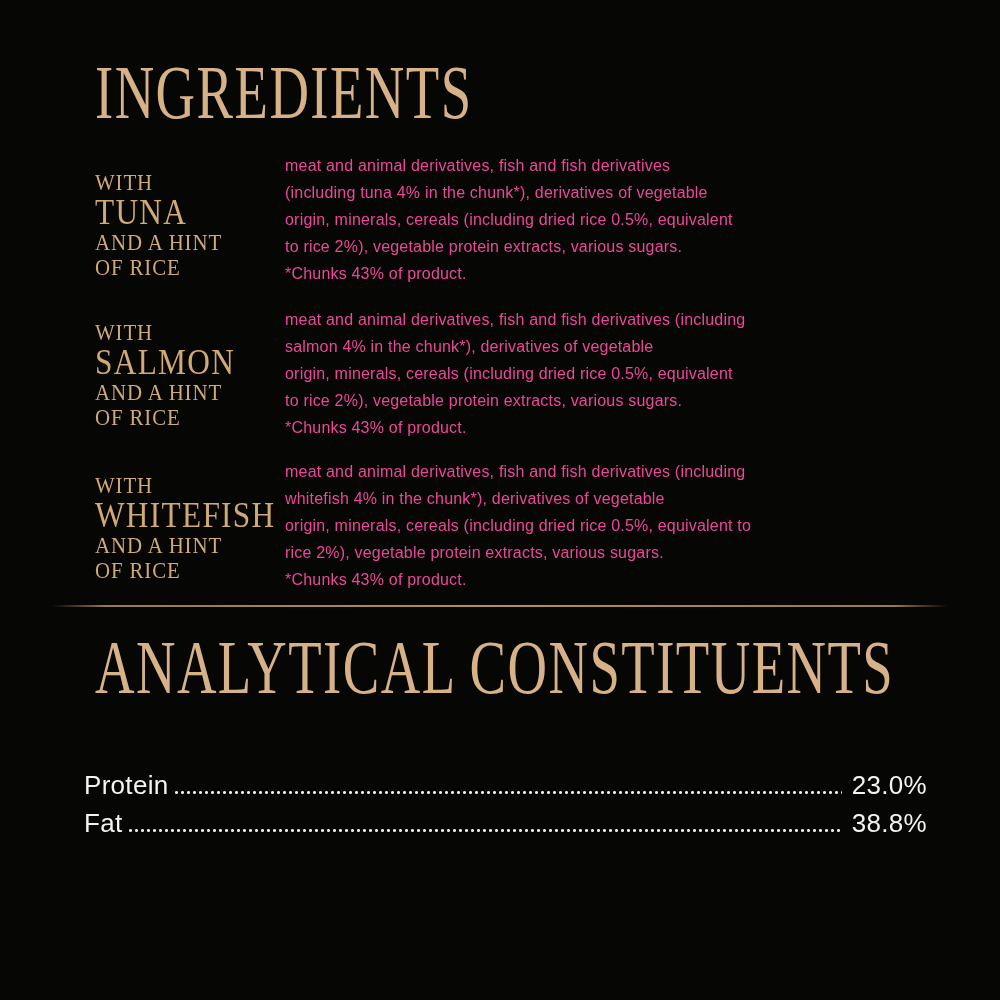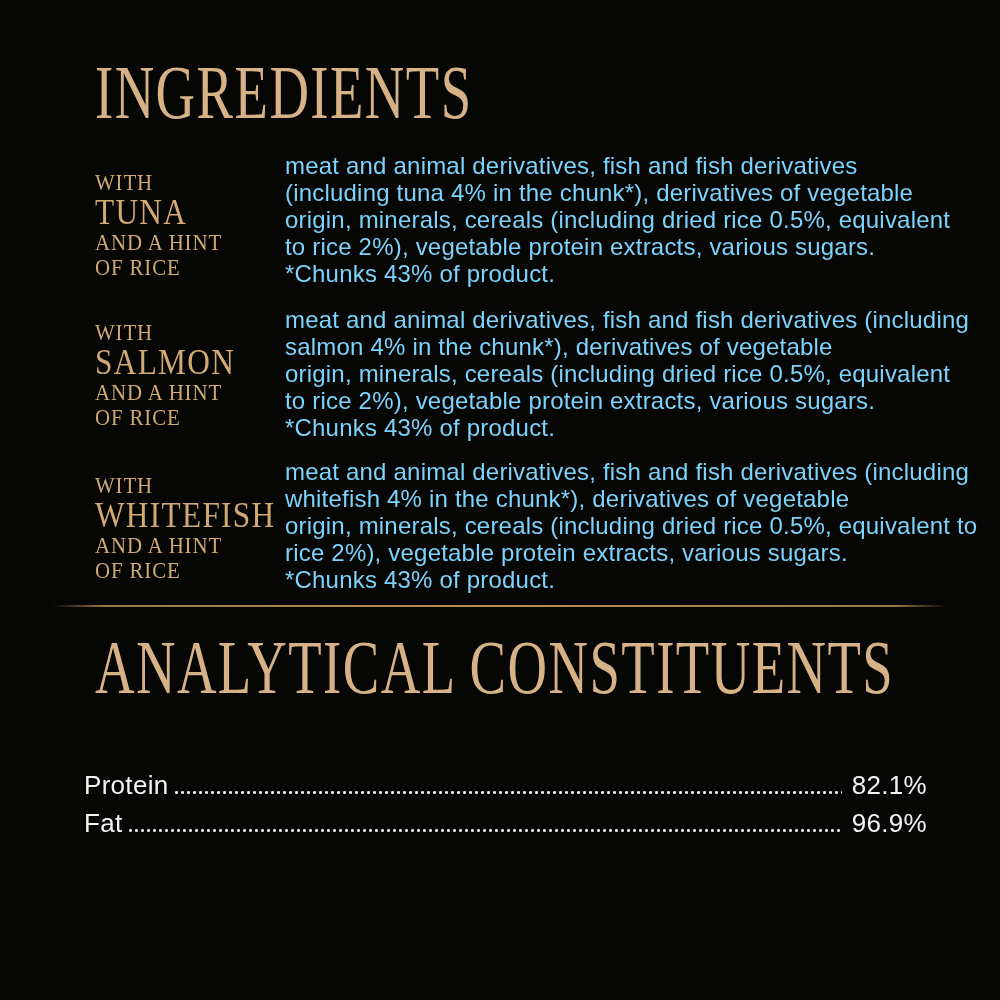--- a/index.html
+++ b/index.html
@@ -21,22 +21,22 @@
   }
   .vlabel{
     position:absolute;left:95px;width:230px;color:#d0a973;
     font-family:"Liberation Serif",serif;transform:scaleX(0.87);
     transform-origin:left top;letter-spacing:1px;
   }
   .vlabel .with{font-size:24px;line-height:23px;}
   .vlabel .vname{font-size:36px;line-height:36px;letter-spacing:1.5px;white-space:nowrap;}
   .vlabel .hint{font-size:24px;line-height:25px;white-space:pre-line;}
   .vbody{
-    position:absolute;left:285px;width:705px;color:#7dd3fc;
-    font-size:24px;line-height:27px;white-space:pre-line;letter-spacing:0.2px;
+    position:absolute;left:285px;width:705px;color:#ec4899;
+    font-size:16px;line-height:27px;white-space:pre-line;letter-spacing:0.2px;
   }
   .v1l{top:171px}.v2l{top:321px}.v3l{top:474px}
   .v1b{top:152px}.v2b{top:306px}.v3b{top:458px}
   .divider{
     position:absolute;top:605px;left:52px;width:896px;height:2px;
     background:linear-gradient(90deg,rgba(165,129,78,0) 0%,#9b7a4a 6%,#b58e58 50%,#9b7a4a 94%,rgba(165,129,78,0) 100%);
   }
   .table{position:absolute;left:84px;top:726px;width:843px;margin-top:40px;}
   .trow{
     display:flex;align-items:baseline;color:#f3f3f2;
@@ -94,26 +94,26 @@
 *Chunks 43% of product.</div>
 
   <div class="divider"></div>
 
   <div id="ana-title" class="h-serif">ANALYTICAL CONSTITUENTS</div>
 
   <div class="table">
     <div class="trow">
       <span class="tname">Protein</span>
       <span class="leader"></span>
-      <span class="tval">82.1%</span>
+      <span class="tval">23.0%</span>
     </div>
     <div class="trow">
       <span class="tname">Fat</span>
       <span class="leader"></span>
-      <span class="tval">96.9%</span>
+      <span class="tval">38.8%</span>
     </div>
     <div class="trow">
       <span class="tname">Moisture matter</span>
       <span class="leader"></span>
       <span class="tval">24.3%</span>
     </div>
     <div class="trow">
       <span class="leader"></span>
       <span class="tval">11.25%</span>
     </div>

